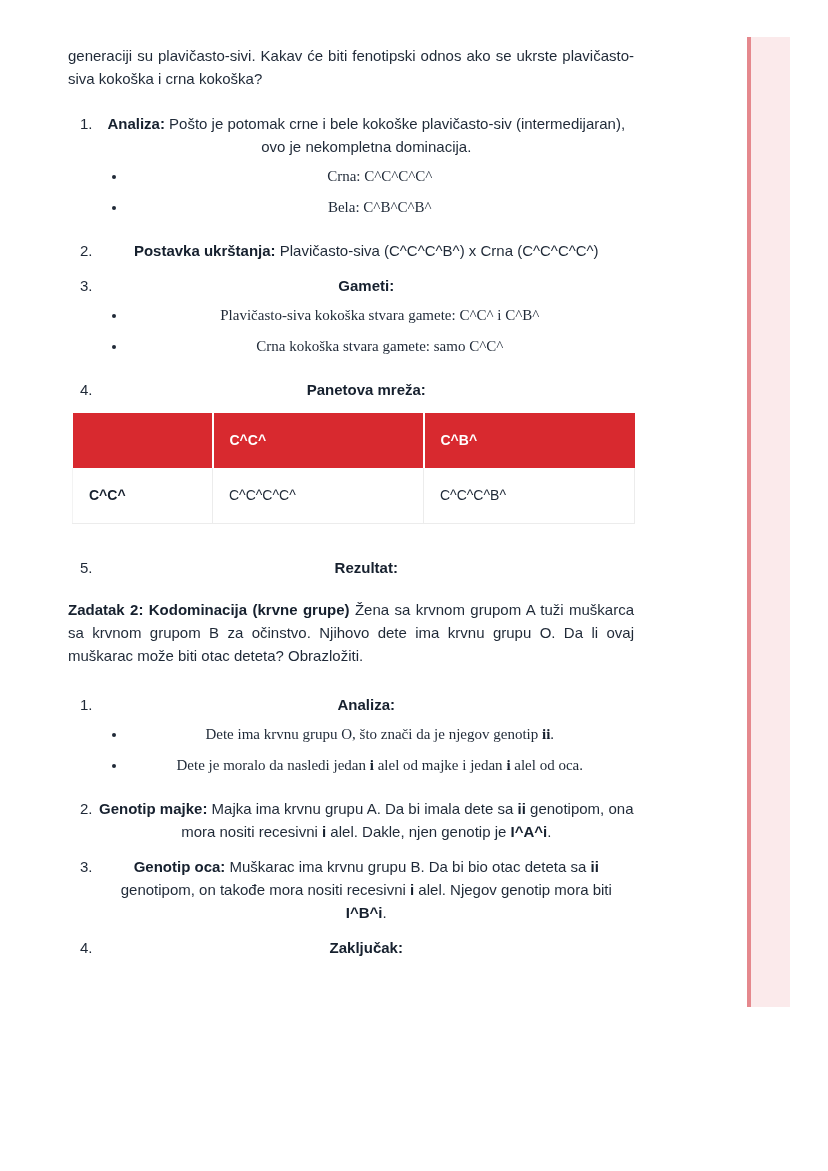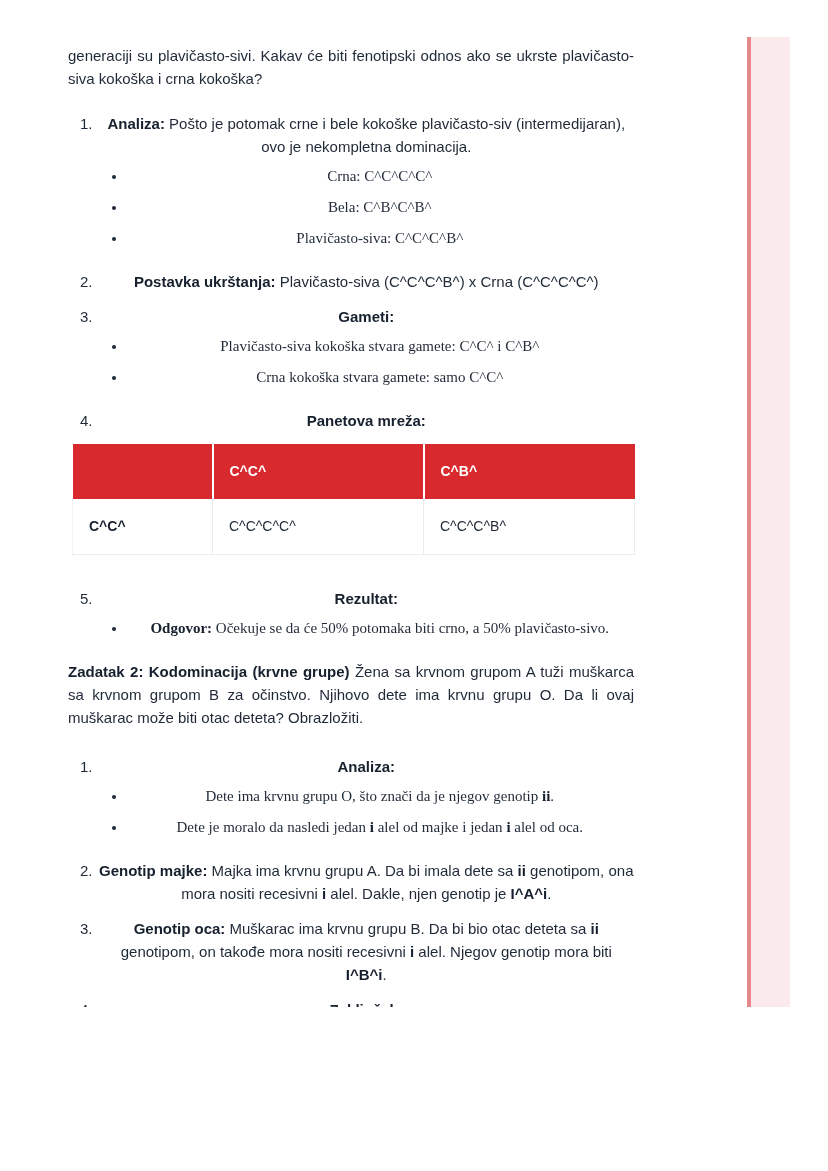--- a/index.html
+++ b/index.html
@@ -77,24 +77,20 @@
         <div class="li-body">
           <p><b>Analiza:</b><span> Pošto je potomak crne i bele kokoške plavičasto-siv (intermedijaran), ovo je nekompletna dominacija.</span></p>
           <div class="bullets">
             <div class="bullet">
               <span class="dot"></span>
               <p><span>Crna: C^C^C^C^</span></p>
             </div>
             <div class="bullet">
               <span class="dot"></span>
               <p><span>Bela: C^B^C^B^</span></p>
-            </div>
-            <div class="bullet">
-              <span class="dot"></span>
-              <p><span>Plavičasto-siva: C^C^C^B^</span></p>
             </div>
           </div>
         </div>
       </div>
 
       <div class="li">
         <span class="num">2.</span>
         <div class="li-body">
           <p><b>Postavka ukrštanja:</b><span> Plavičasto-siva (C^C^C^B^) x Crna (C^C^C^C^)</span></p>
         </div>
@@ -146,24 +142,20 @@
         </tr>
       </tbody>
     </table>
 
     <div class="olist">
       <div class="li">
         <span class="num">5.</span>
         <div class="li-body">
           <p><b>Rezultat:</b></p>
           <div class="bullets">
-            <div class="bullet">
-              <span class="dot"></span>
-              <p><b>Odgovor:</b><span> Očekuje se da će 50% potomaka biti crno, a 50% plavičasto-sivo.</span></p>
-            </div>
           </div>
         </div>
       </div>
     </div>
 
     <p class="task2-para justify"><b>Zadatak 2: Kodominacija (krvne grupe)</b><span> Žena sa krvnom grupom A tuži muškarca sa krvnom grupom B za očinstvo. Njihovo dete ima krvnu grupu O. Da li ovaj muškarac može biti otac deteta? Obrazložiti.</span></p>
 
     <div class="olist olist2">
 
       <div class="li">

